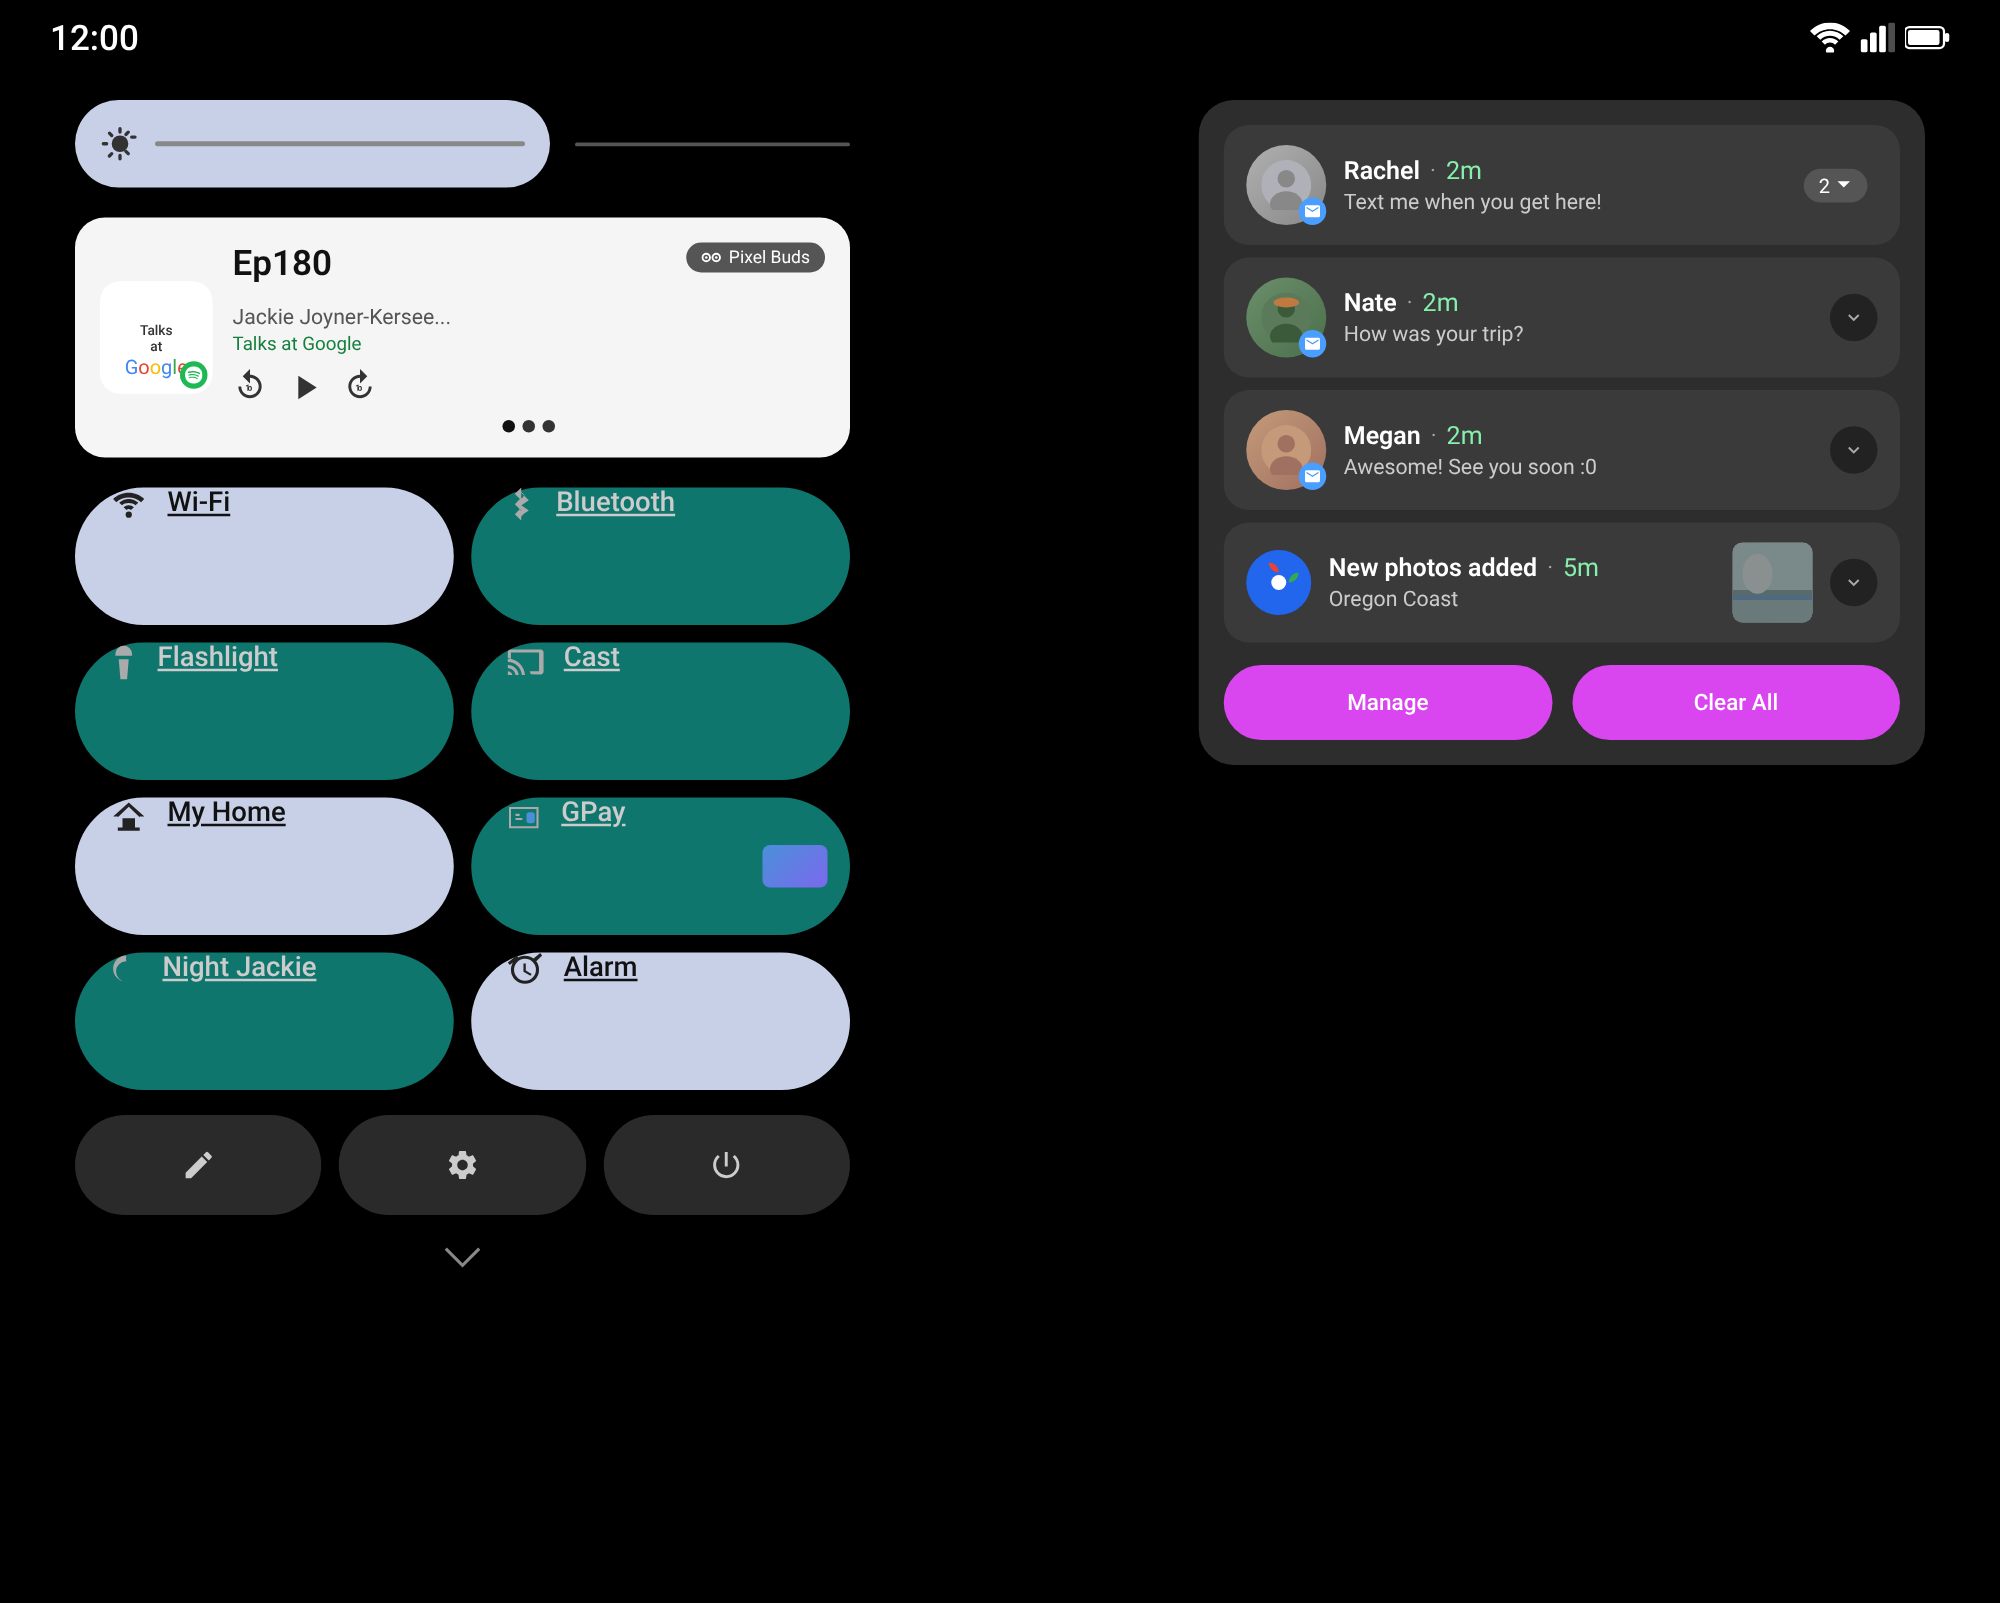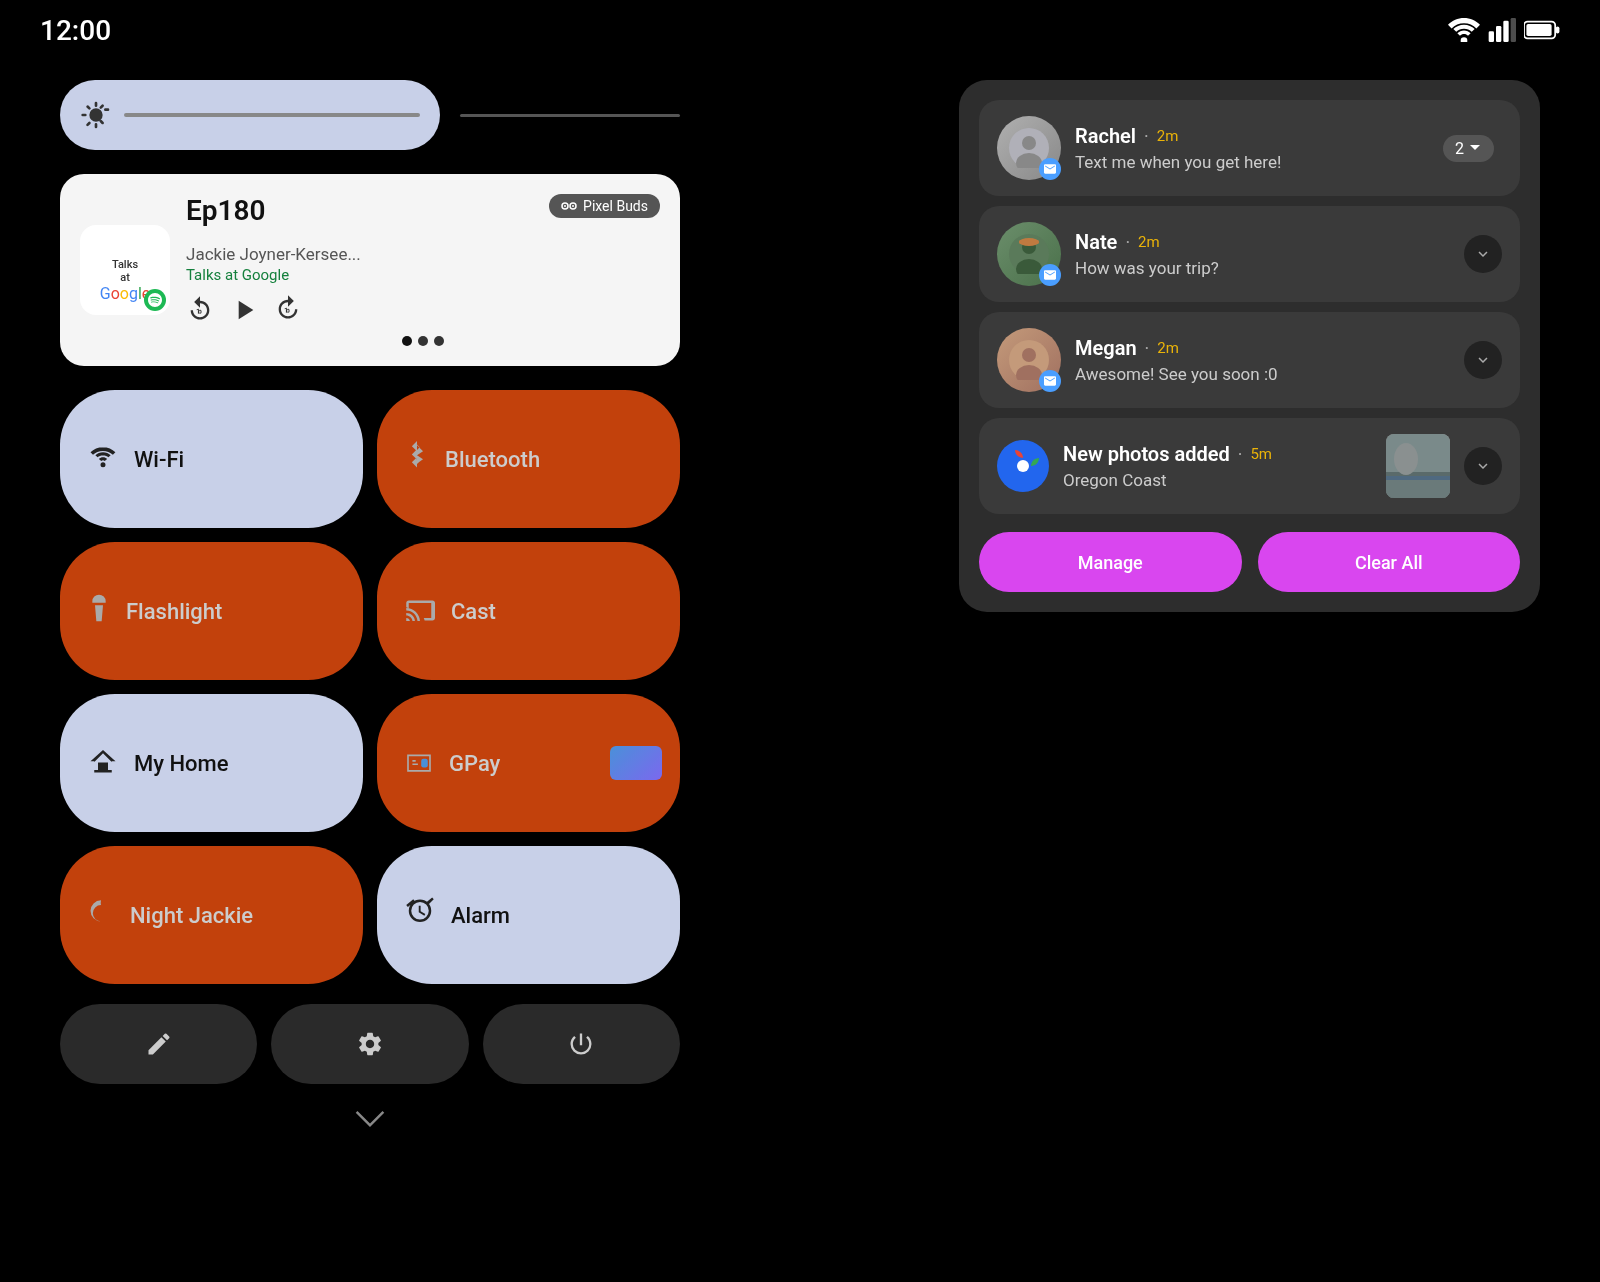--- a/index.html
+++ b/index.html
@@ -191,34 +191,35 @@
     }
 
     
     .tiles-grid {
       display: grid;
       grid-template-columns: 1fr 1fr;
       gap: 14px;
       margin-bottom: 20px;
     }
     .tile {
-      height: 138px;
+      height: 110px;
       border-radius: 55px;
       display: flex;
-      align-items: center;
+      align-items: flex-start;
       padding: 0 28px;
       gap: 16px;
       cursor: pointer;
+      text-decoration: underline;
     }
     .tile-active {
       background: #c8d0e8;
       color: #111;
     }
     .tile-inactive {
-      background: #c2410c;
+      background: #0f766e;
       color: #ccc;
     }
     .tile-icon {
       font-size: 28px;
     }
     .tile-label {
       font-size: 22px;
       font-weight: 500;
     }
 
@@ -325,22 +326,22 @@
       display: flex;
       align-items: center;
       gap: 8px;
     }
     .notif-name {
       font-size: 20px;
       font-weight: 600;
       color: #fff;
     }
     .notif-time {
-      font-size: 15px;
-      color: #eab308;
+      font-size: 20px;
+      color: #86efac;
     }
     .notif-message {
       font-size: 17px;
       color: #ccc;
       margin-top: 4px;
     }
     .notif-expand {
       width: 38px;
       height: 38px;
       background: #222;

